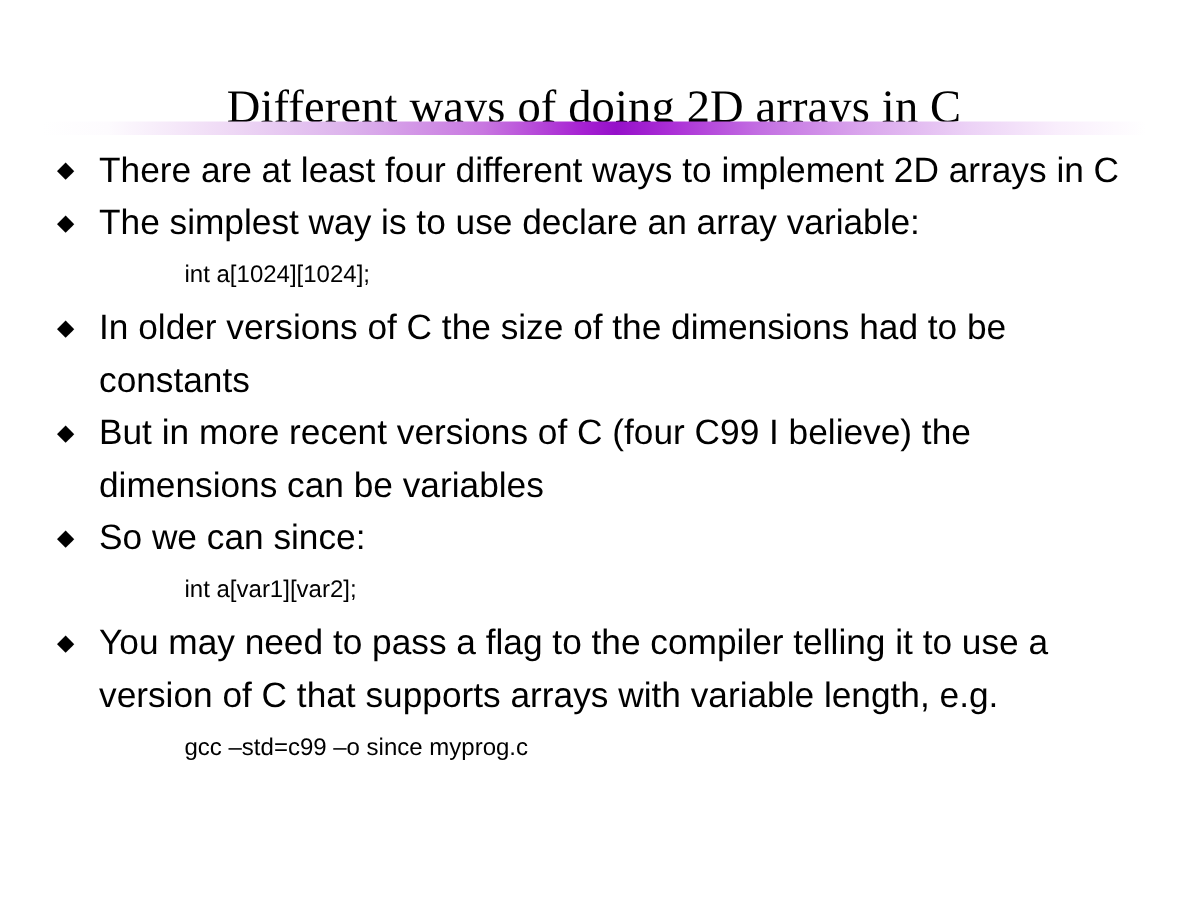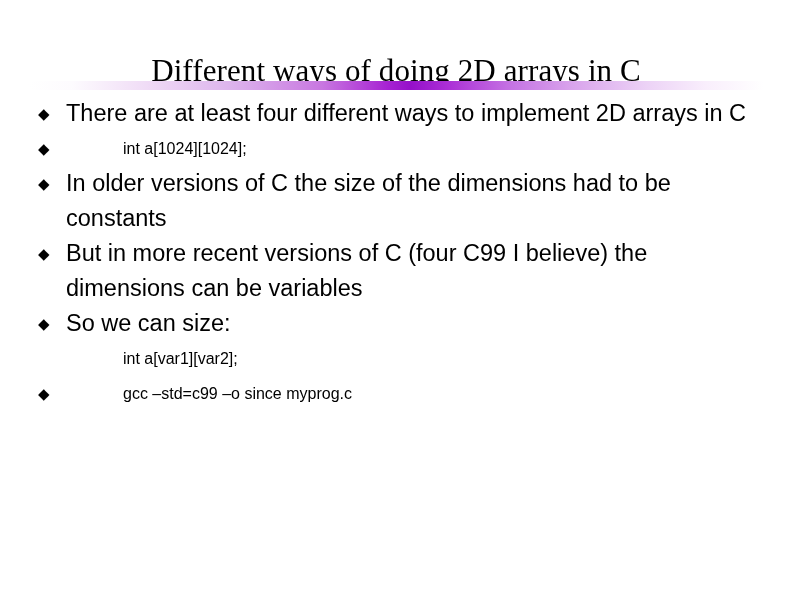--- a/index.html
+++ b/index.html
@@ -108,38 +108,40 @@
 
   <div class="body">
 
     <div class="bullet-row">
       <span class="bullet-mark">◆</span>
       <span class="bullet-text">There are at least four different ways to implement 2D arrays in C</span>
     </div>
 
     <div class="bullet-row">
       <span class="bullet-mark">◆</span>
+      <span class="bullet-text">The simplest way is to use declare an array variable:</span>
     </div>
     <div class="code-line">int a[1024][1024];</div>
 
     <div class="bullet-row">
       <span class="bullet-mark">◆</span>
       <span class="bullet-text">In older versions of C the size of the dimensions had to be constants</span>
     </div>
 
     <div class="bullet-row">
       <span class="bullet-mark">◆</span>
       <span class="bullet-text">But in more recent versions of C (four C99 I believe) the dimensions can be variables</span>
     </div>
 
     <div class="bullet-row">
       <span class="bullet-mark">◆</span>
-      <span class="bullet-text">So we can size:</span>
+      <span class="bullet-text">So we can since:</span>
     </div>
     <div class="code-line">int a[var1][var2];</div>
 
     <div class="bullet-row">
       <span class="bullet-mark">◆</span>
+      <span class="bullet-text">You may need to pass a flag to the compiler telling it to use a version of C that supports arrays with variable length, e.g.</span>
     </div>
     <div class="code-line">gcc –std=c99 –o since myprog.c</div>
 
   </div>
 </div>
 
 </body></html>

